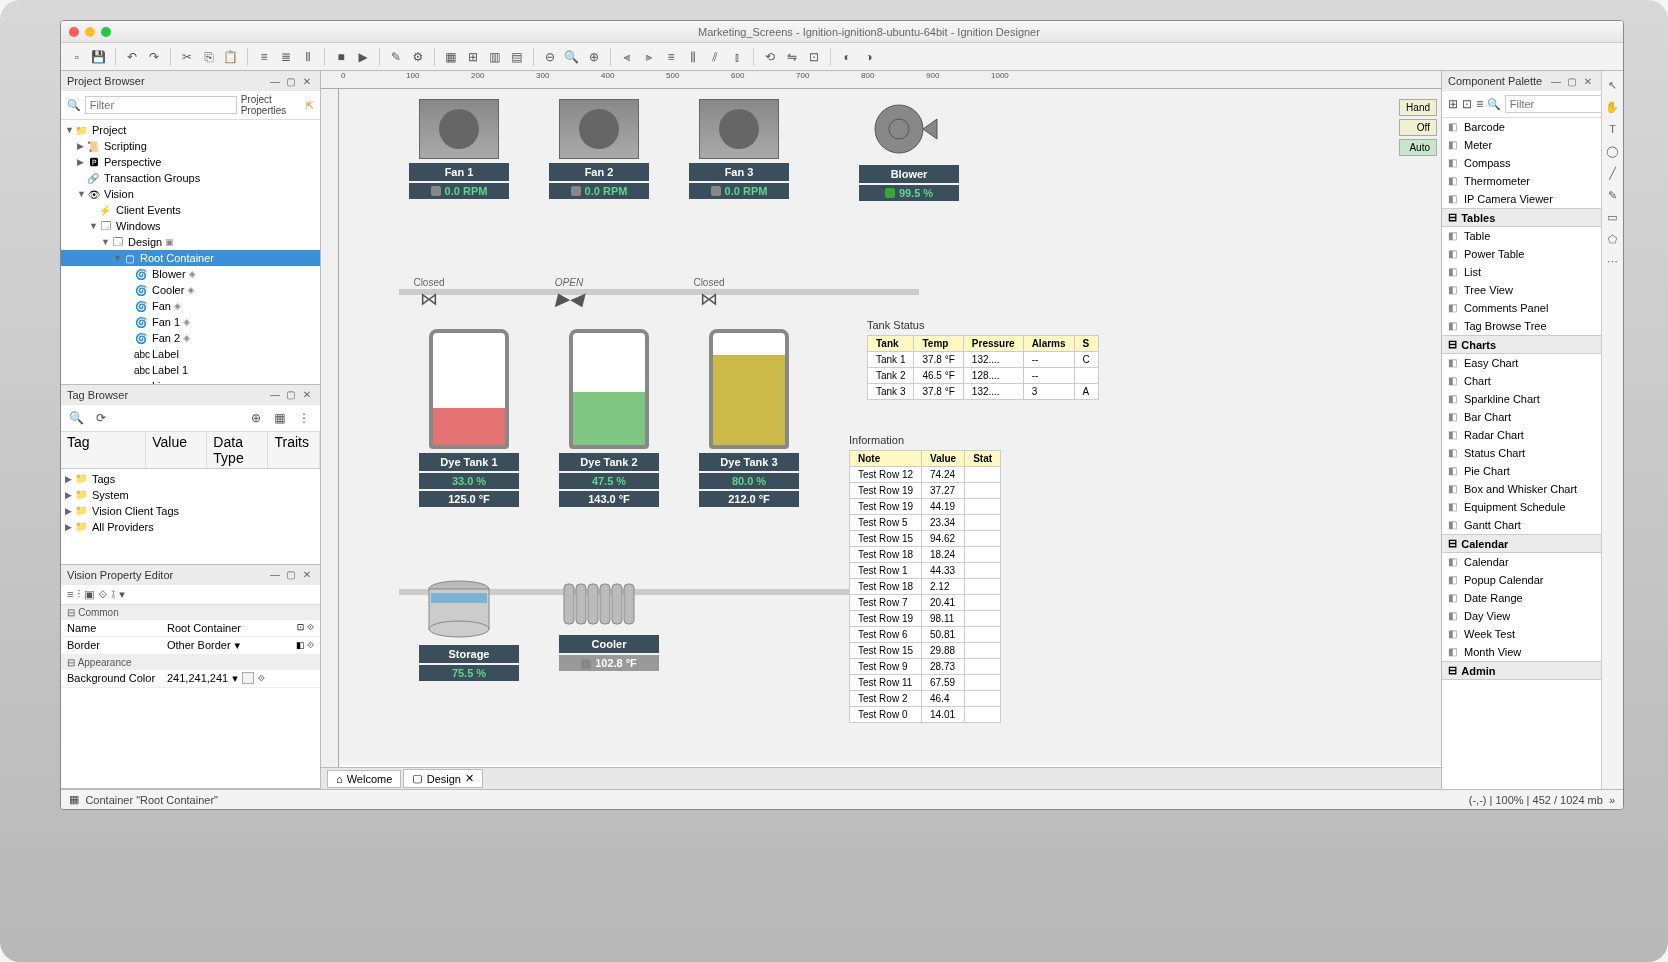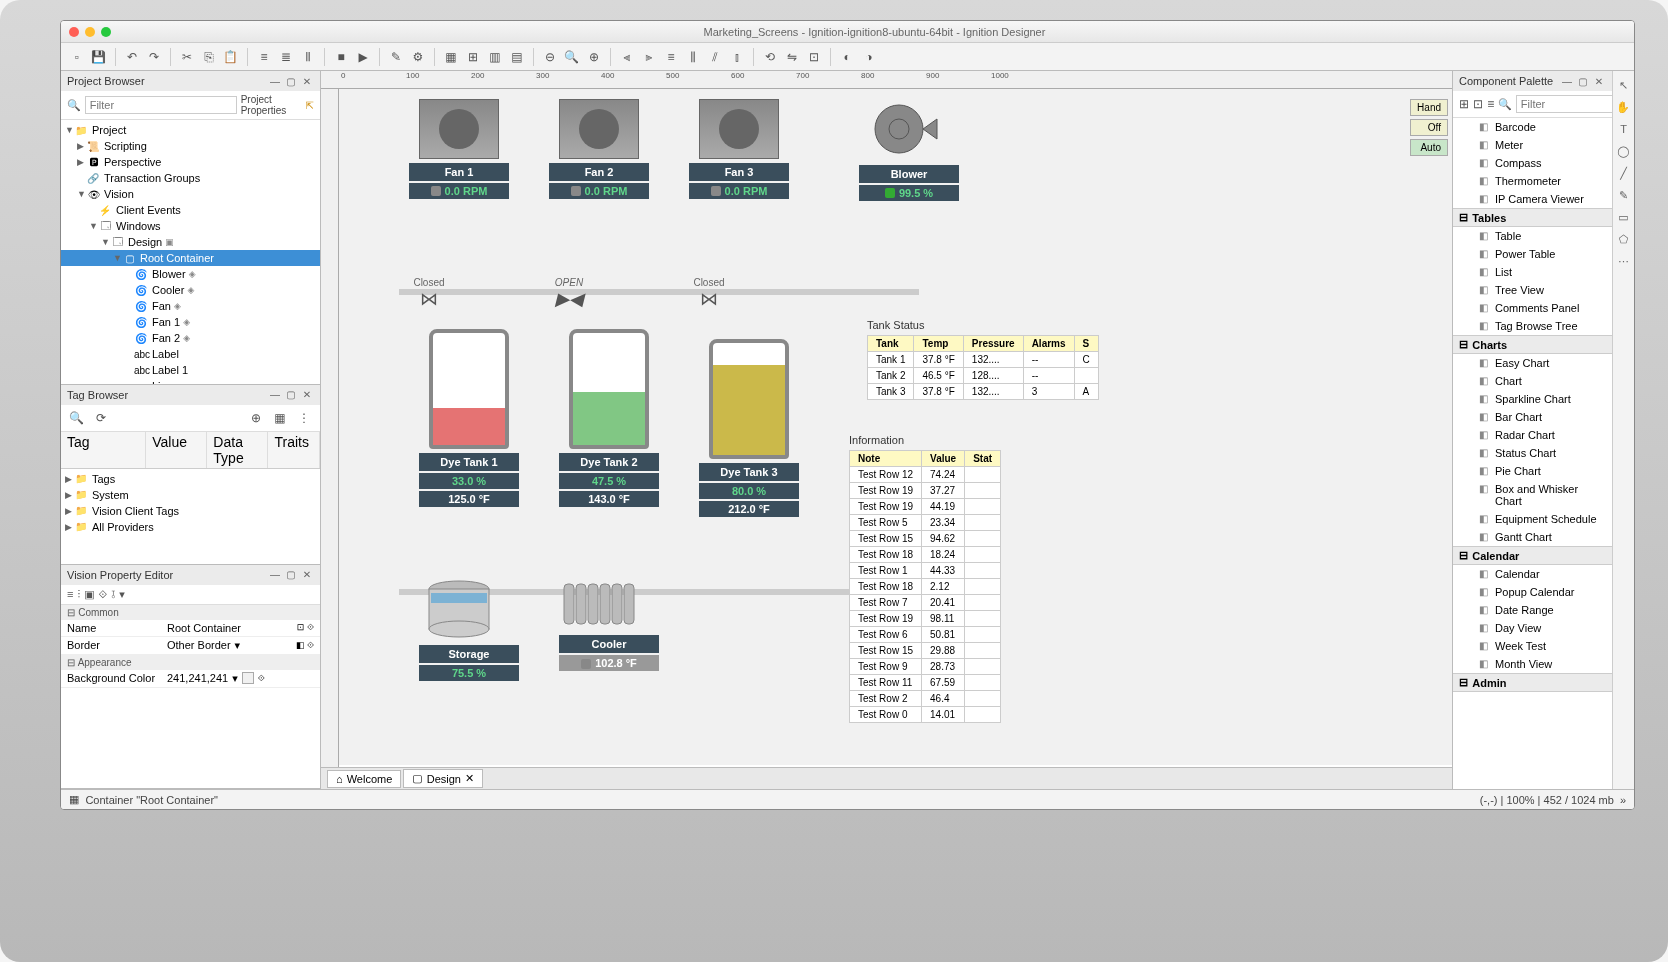--- a/index.html
+++ b/index.html
@@ -1,17 +1,17 @@
 <!DOCTYPE html>
 <html><head>
 <meta charset="utf-8">
 <style>
 * { box-sizing: border-box; margin: 0; padding: 0; }
 body { font-family: -apple-system, BlinkMacSystemFont, "Segoe UI", Arial, sans-serif; font-size: 11px; background: #f5f5f5; }
-.laptop-frame { background: linear-gradient(to bottom, #d8d8d8, #b8b8b8); padding: 20px 33px 40px 60px; border-radius: 20px; min-height: 962px; }
+.laptop-frame { background: linear-gradient(to bottom, #d8d8d8, #b8b8b8); padding: 20px 44px 40px 60px; border-radius: 20px; min-height: 962px; }
 .screen { background: #fff; border: 1px solid #888; border-radius: 4px; overflow: hidden; height: 790px; display: flex; flex-direction: column; }
 .titlebar { background: linear-gradient(#f7f7f7,#e7e7e7); height: 22px; display: flex; align-items: center; padding: 0 8px; border-bottom: 1px solid #ccc; }
 .traffic { display: flex; gap: 6px; margin-right: 12px; }
 .traffic span { width: 10px; height: 10px; border-radius: 50%; }
 .tr-red { background:#ff5f56; } .tr-yellow { background:#ffbd2e; } .tr-green { background:#27c93f; }
 .title-text { flex: 1; text-align: center; color: #666; font-size: 11px; }
 .toolbar { background: #f3f3f3; height: 28px; border-bottom: 1px solid #bbb; display: flex; align-items: center; padding: 0 6px; gap: 2px; }
 .toolbar .sep { width: 1px; height: 18px; background: #ccc; margin: 0 4px; }
 .tbtn { width: 20px; height: 20px; display: flex; align-items: center; justify-content: center; color: #555; cursor: pointer; font-size: 12px; border-radius: 2px; }
 .main-layout { flex: 1; display: flex; overflow: hidden; }
@@ -63,21 +63,21 @@
 .info-table table { border-collapse: collapse; background: #fff; }
 .info-table th, .info-table td { border: 1px solid #ccc; padding: 2px 8px; text-align: left; }
 .info-table th { background: #fef9c3; font-weight: bold; }
 .status-box { position: absolute; right: 4px; top: 10px; }
 .stat-btn { background: #f0f0d0; border: 1px solid #aaa; padding: 2px 6px; margin-bottom: 3px; font-size: 10px; text-align: right; }
 .tabs-row { height: 22px; background: #e8e8e8; border-top: 1px solid #bbb; display: flex; align-items: center; padding: 0 6px; font-size: 11px; }
 .tab { padding: 2px 8px; border: 1px solid #bbb; background: #fff; margin-right: 2px; display: flex; align-items: center; gap: 4px; }
 .right-col { width: 160px; border-left: 1px solid #bbb; display: flex; flex-direction: column; font-size: 11px; }
 .palette-body { flex: 1; overflow: auto; }
 .palette-section { background: #ebebeb; padding: 2px 6px; font-size: 11px; font-weight: bold; border-top: 1px solid #ccc; border-bottom: 1px solid #ccc; display: flex; align-items: center; gap: 4px; }
-.palette-item { padding: 3px 6px 3px 22px; cursor: pointer; position: relative; margin-left: 20px; }
+.palette-item { padding: 3px 6px 3px 22px; cursor: pointer; position: relative; }
 .palette-item::before { content: "◧"; position: absolute; left: 6px; color: #888; font-size: 10px; }
 .vtoolbar { width: 22px; border-left: 1px solid #ccc; background: #f3f3f3; display: flex; flex-direction: column; align-items: center; gap: 6px; padding-top: 6px; }
 .vtbtn { width: 16px; height: 16px; display: flex; align-items: center; justify-content: center; color: #666; font-size: 11px; cursor: pointer; }
 .statusbar { height: 20px; background: #f3f3f3; border-top: 1px solid #bbb; display: flex; align-items: center; padding: 0 8px; font-size: 11px; color: #444; }
 .statusbar .spacer { flex: 1; }
 .blower-svg { width: 80px; height: 60px; margin: 0 auto; }
 .blower-svg circle { fill: #888; stroke: #555; }
 .cooler-svg { width: 80px; height: 50px; }
 .storage-svg { width: 80px; height: 60px; }
 .little-icon { font-size: 9px; color: #888; margin-left: 3px;}
@@ -470,21 +470,21 @@
                   <div class="tank-temp">125.0 °F</div>
                 </div>
                 <div class="comp-group tank-unit" style="left: 220px; top: 240px;">
                   <div class="tank-body">
                     <div class="tank-fill" style="height:47%;background:#81c784"></div>
                   </div>
                   <div class="tank-label">Dye Tank 2</div>
                   <div class="tank-val">47.5 %</div>
                   <div class="tank-temp">143.0 °F</div>
                 </div>
-                <div class="comp-group tank-unit" style="left: 360px; top: 240px; margin-top: 10px;">
+                <div class="comp-group tank-unit" style="left: 360px; top: 240px;">
                   <div class="tank-body">
                     <div class="tank-fill" style="height:80%;background:#cbb94a"></div>
                   </div>
                   <div class="tank-label">Dye Tank 3</div>
                   <div class="tank-val">80.0 %</div>
                   <div class="tank-temp">212.0 °F</div>
                 </div>
               </div>
 
     <div class="comp-group fan-unit" style="left:80px;top:490px">

